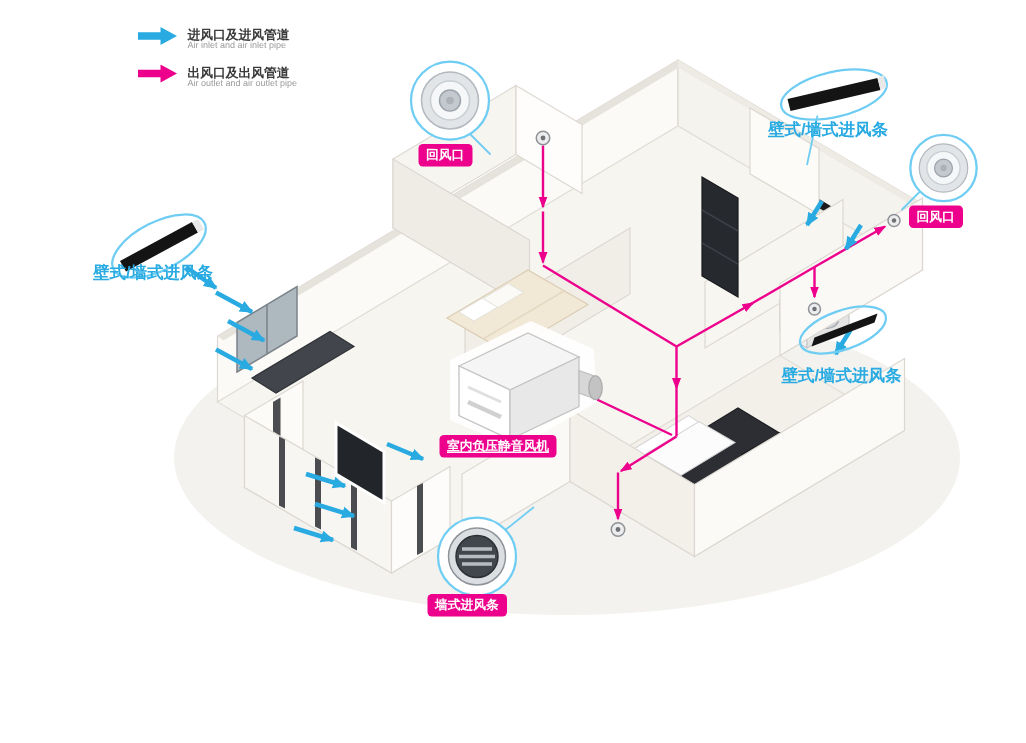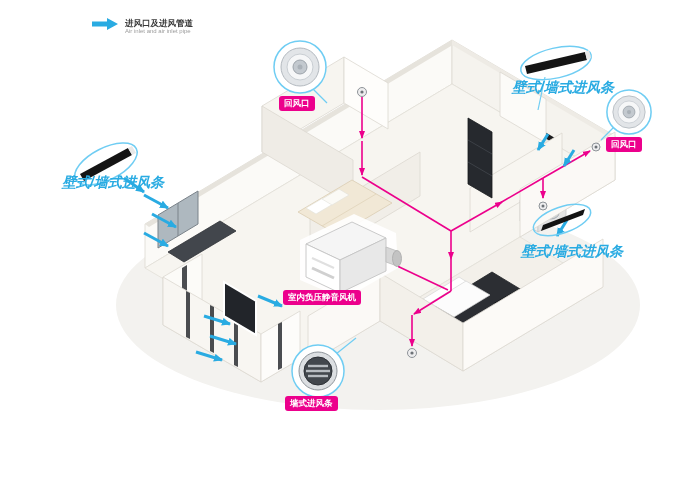--- a/index.html
+++ b/index.html
@@ -7,27 +7,27 @@
          font-family:"Liberation Sans","DejaVu Sans",sans-serif;}
   .scene{position:absolute;left:0;top:0;}
   
   .legend{position:absolute;left:92px;top:18px;display:flex;flex-direction:column;gap:8px;}
   .legend-row{display:flex;align-items:flex-start;gap:6px;}
   .legend-zh{font-size:8.5px;font-weight:bold;color:#3a3a3a;line-height:10px;}
   .legend-en{font-size:6px;color:#9b9b9b;line-height:7px;}
   
   .lbl{position:absolute;font-weight:bold;white-space:nowrap;line-height:11px;}
   .lbl-pink{background:#ec008c;color:#ffffff;font-size:8.5px;padding:2px 5px;border-radius:3px;text-align:right;}
-  .lbl-blue{color:#29abe2;font-size:14px;font-style:italic;}
+  .lbl-blue{color:#29abe2;font-size:11px;}
   #lbl-return-top{left:279px;top:96px;}
   #lbl-wall-top-right{left:512px;top:82px;}
   #lbl-return-right{left:606px;top:137px;}
   #lbl-wall-left{left:62px;top:177px;}
   #lbl-wall-right-mid{left:521px;top:246px;}
-  #lbl-fan{left:283px;top:290px;}
+  #lbl-fan{left:293px;top:290px;text-decoration:underline;}
   #lbl-outlet{left:285px;top:396px;}
 </style>
 </head>
 <body>
 
 <div class="stage">
 
 <svg class="scene" width="684" height="495" viewBox="0 0 684 495">
   <defs>
     <marker id="mpink" markerWidth="9" markerHeight="7" refX="7" refY="3" orient="auto" markerUnits="userSpaceOnUse">
@@ -221,20 +221,29 @@
 <div class="legend">
   <div class="legend-row">
     <svg width="27" height="13">
       <polygon points="0,3.5 15,3.5 15,0 26,6 15,12 15,8.5 0,8.5" fill="#29abe2"></polygon>
     </svg>
     <div class="legend-text">
       <div class="legend-zh">进风口及进风管道</div>
       <div class="legend-en">Air inlet and air inlet pipe</div>
     </div>
   </div>
+  <div class="legend-row">
+    <svg width="27" height="13">
+      <polygon points="0,3.5 15,3.5 15,0 26,6 15,12 15,8.5 0,8.5" fill="#ec008c"></polygon>
+    </svg>
+    <div class="legend-text">
+      <div class="legend-zh">出风口及出风管道</div>
+      <div class="legend-en">Air outlet and air outlet pipe</div>
+    </div>
+  </div>
 </div>
 
 <div id="lbl-return-top" class="lbl lbl-pink">回风口</div>
 <div id="lbl-wall-top-right" class="lbl lbl-blue">壁式/墙式进风条</div>
 <div id="lbl-return-right" class="lbl lbl-pink">回风口</div>
 <div id="lbl-wall-left" class="lbl lbl-blue">壁式/墙式进风条</div>
 <div id="lbl-wall-right-mid" class="lbl lbl-blue">壁式/墙式进风条</div>
 <div id="lbl-fan" class="lbl lbl-pink">室内负压静音风机</div>
 <div id="lbl-outlet" class="lbl lbl-pink">墙式进风条</div>
 

